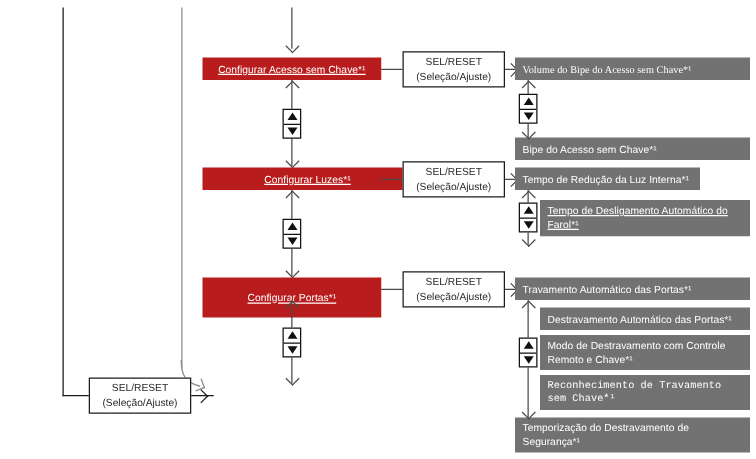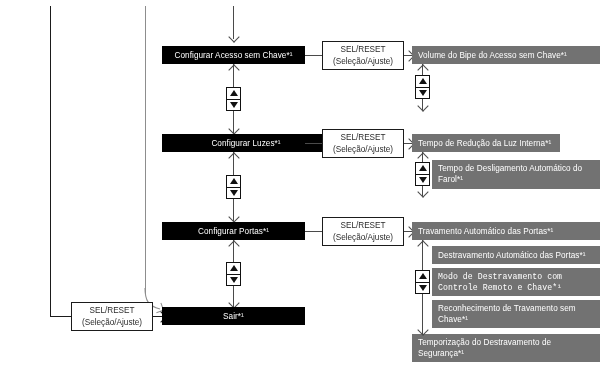--- a/index.html
+++ b/index.html
@@ -20,23 +20,24 @@
     box-sizing:border-box;
     color:#ffffff;
     font-size:8.2px;
     line-height:11px;
     letter-spacing:0.05px;
     display:flex;
     align-items:center;
     padding:2px 6px;
   }
   .box.menu{
-    background:#000000;
+    background:#b91c1c;
     justify-content:center;
     text-align:right;
+    text-decoration:underline;
   }
   .box.wide{background:#727272;}
   
   .selbox{
     position:absolute;
     box-sizing:border-box;
     background:#ffffff;
     border:1.2px solid #1b1b1b;
     color:#2a2a2a;
     font-size:8.2px;
@@ -122,22 +123,23 @@
   <div class="hline" style="left:305px; top:55px; width:18px;"></div>
 
   <div class="selbox" style="left:322px; top:41px; width:82px; height:29px;">
     <span>SEL/RESET</span>
     <span>(Seleção/Ajuste)</span>
   </div>
 
   <div class="hline" style="left:404px; top:55px; width:8px;"></div>
   <div class="arrow right" style="left:405px; top:52px;"></div>
 
-  <div class="box wide" style="left:412px; top:46px; width:188px; height:18px;">Volume do Bipe do Acesso sem Chave*¹</div>
-
+  <div class="box wide" style="left:412px; top:46px; width:188px; height:18px;font-family:Liberation Serif, serif;">Volume do Bipe do Acesso sem Chave*¹</div>
+
+  <div class="box wide" style="left:412px; top:110px; width:188px; height:18px;">Bipe do Acesso sem Chave*¹</div>
 
   <div class="vline" style="left:422px; top:64px; height:46px;"></div>
   <div class="arrow up" style="left:419px; top:66px;"></div>
   <div class="arrow down" style="left:419px; top:102px;"></div>
   <div class="updown" style="left:415px; top:75px;">
     <div class="half top">
       <span class="tri-up"></span>
     </div>
     <div class="half">
       <span class="tri-down"></span>
@@ -163,21 +165,21 @@
   <div class="selbox" style="left:322px; top:129px; width:82px; height:29px;">
     <span>SEL/RESET</span>
     <span>(Seleção/Ajuste)</span>
   </div>
 
   <div class="hline" style="left:404px; top:143px; width:8px;"></div>
   <div class="arrow right" style="left:405px; top:140px;"></div>
 
   <div class="box wide" style="left:412px; top:134px; width:148px; height:18px;">Tempo de Redução da Luz Interna*¹</div>
 
-  <div class="box wide" style="left:432px; top:160px; width:168px; height:29px; align-items:flex-start; padding-top:3px;">Tempo de Desligamento Automático do Farol*¹</div>
+  <div class="box wide" style="left:432px; top:160px; width:168px; height:29px; align-items:flex-start; padding-top:3px;text-decoration:underline;">Tempo de Desligamento Automático do Farol*¹</div>
 
 
   <div class="vline" style="left:422px; top:152px; height:44px;"></div>
   <div class="arrow up" style="left:419px; top:154px;"></div>
   <div class="arrow down" style="left:419px; top:188px;"></div>
   <div class="updown" style="left:415px; top:162px;">
     <div class="half top">
       <span class="tri-up"></span>
     </div>
     <div class="half">
@@ -190,39 +192,39 @@
   <div class="arrow down" style="left:230px; top:213px;"></div>
   <div class="updown" style="left:226px; top:175px;">
     <div class="half top">
       <span class="tri-up"></span>
     </div>
     <div class="half">
       <span class="tri-down"></span>
     </div>
   </div>
 
-  <div class="box menu" style="left:162px; top:222px; width:143px; height:18px;">Configurar Portas*¹</div>
+  <div class="box menu" style="left:162px; top:222px; width:143px; height:32px;">Configurar Portas*¹</div>
 
   <div class="hline" style="left:305px; top:231px; width:18px;"></div>
 
   <div class="selbox" style="left:322px; top:217px; width:82px; height:29px;">
     <span>SEL/RESET</span>
     <span>(Seleção/Ajuste)</span>
   </div>
 
   <div class="hline" style="left:404px; top:231px; width:8px;"></div>
   <div class="arrow right" style="left:405px; top:228px;"></div>
 
   <div class="box wide" style="left:432px; top:246px; width:168px; height:18px;">Destravamento Automático das Portas*¹</div>
 
   <div class="box wide" style="left:412px; top:222px; width:188px; height:18px;">Travamento Automático das Portas*¹</div>
 
-  <div class="box wide" style="left:432px; top:268px; width:168px; height:28px; align-items:flex-start; padding-top:3px;font-family:Liberation Mono, monospace;">Modo de Destravamento com Controle Remoto e Chave*¹</div>
-
-  <div class="box wide" style="left:432px; top:300px; width:168px; height:28px; align-items:flex-start; padding-top:3px;">Reconhecimento de Travamento sem Chave*¹</div>
+  <div class="box wide" style="left:432px; top:268px; width:168px; height:28px; align-items:flex-start; padding-top:3px;">Modo de Destravamento com Controle Remoto e Chave*¹</div>
+
+  <div class="box wide" style="left:432px; top:300px; width:168px; height:28px; align-items:flex-start; padding-top:3px;font-family:Liberation Mono, monospace;">Reconhecimento de Travamento sem Chave*¹</div>
 
   <div class="box wide" style="left:412px; top:334px; width:188px; height:28px; align-items:flex-start; padding-top:3px;">Temporização do Destravamento de Segurança*¹</div>
 
   <div class="vline" style="left:422px; top:240px; height:94px;"></div>
   <div class="arrow up" style="left:419px; top:242px;"></div>
   <div class="arrow down" style="left:419px; top:326px;"></div>
   <div class="updown" style="left:415px; top:270px;">
     <div class="half top">
       <span class="tri-up"></span>
     </div>
@@ -244,15 +246,14 @@
   </div>
 
   <div class="selbox" style="left:71px; top:302px; width:82px; height:29px;">
     <span>SEL/RESET</span>
     <span>(Seleção/Ajuste)</span>
   </div>
 
   <div class="hline dark" style="left:153px; top:316px; width:18px;"></div>
   <div class="arrow dk" style="left:157px; top:313px; transform:rotate(-45deg);"></div>
 
-  <div class="box menu" style="left:162px; top:307px; width:143px; height:18px;">Sair*¹</div>
 
 </div>
 
 </body></html>

